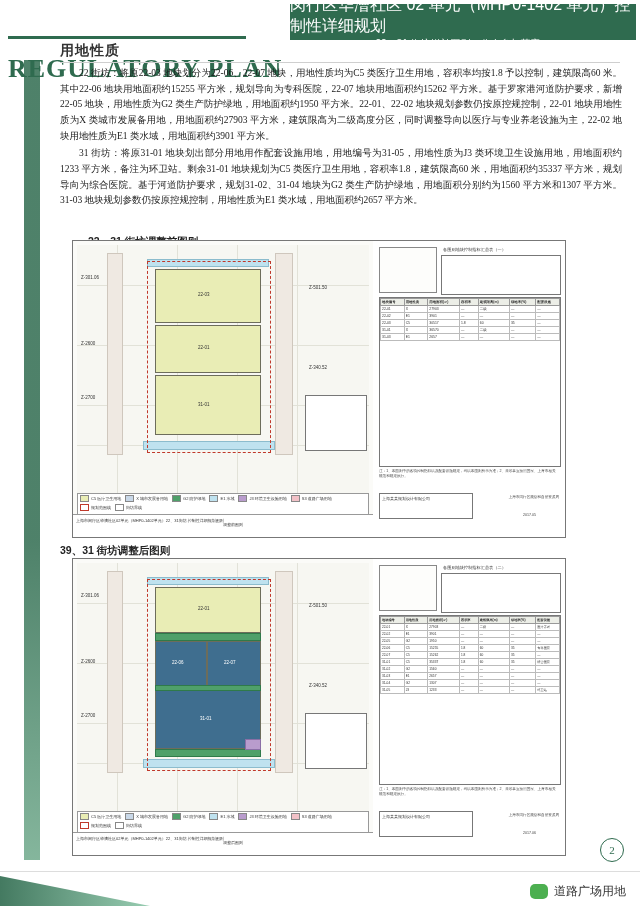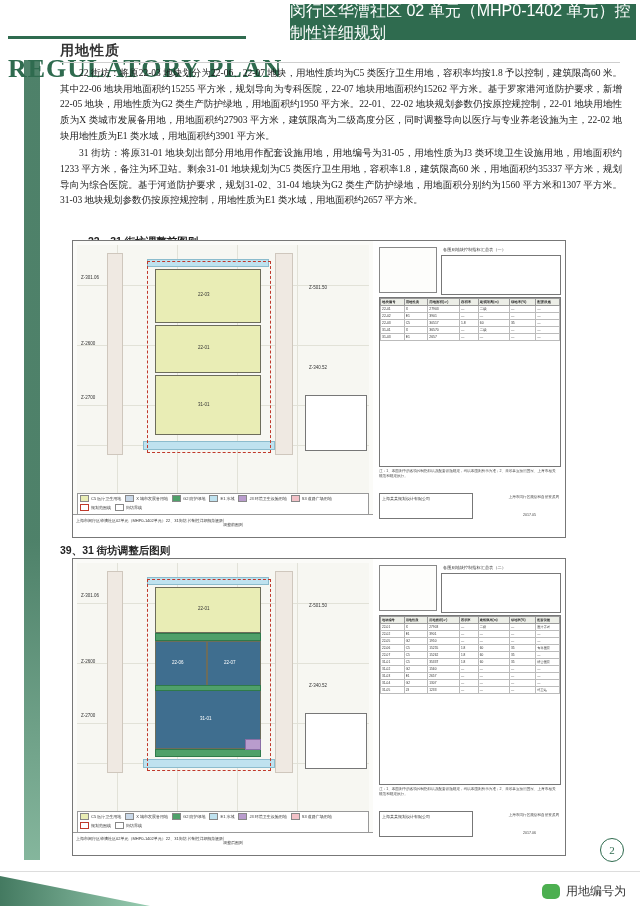--- a/index.html
+++ b/index.html
@@ -134,20 +134,21 @@
   }
 </style>
 </head>
 <body>
 
 <div class="header">
   <div class="reg-title">REGULATORY PLAN</div>
   <div class="reg-underline"></div>
   <div class="hdr-box">
     <div class="hdr-line1">闵行区华漕社区 02 单元（MHP0-1402 单元）控制性详细规划</div>
+    <div class="hdr-line2">22、31 街坊增补图则（公众参与草案）</div>
   </div>
 </div>
 
 <div class="sec-title">用地性质</div>
 <div class="sec-rule"></div>
 <div class="left-bar"></div>
 
 <div class="body-text">
   <p>22 街坊：将原22-03 地块划分为22-06、22-07 地块，用地性质均为C5 类医疗卫生用地，容积率均按1.8 予以控制，建筑限高60 米。其中22-06 地块用地面积约15255 平方米，规划导向为专科医院，22-07 地块用地面积约15262 平方米。基于罗家港河道防护要求，新增22-05 地块，用地性质为G2 类生产防护绿地，用地面积约1950 平方米。22-01、22-02 地块规划参数仍按原控规控制，22-01 地块用地性质为X 类城市发展备用地，用地面积约27903 平方米，建筑限高为二级高度分区，同时调整导向以医疗与专业养老设施为主，22-02 地块用地性质为E1 类水域，用地面积约3901 平方米。</p>
   <p>31 街坊：将原31-01 地块划出部分用地用作配套设施用地，用地编号为31-05，用地性质为J3 类环境卫生设施用地，用地面积约1233 平方米，备注为环卫站。剩余31-01 地块规划为C5 类医疗卫生用地，容积率1.8，建筑限高60 米，用地面积约35337 平方米，规划导向为综合医院。基于河道防护要求，规划31-02、31-04 地块为G2 类生产防护绿地，用地面积分别约为1560 平方米和1307 平方米。31-03 地块规划参数仍按原控规控制，用地性质为E1 类水域，用地面积约2657 平方米。</p>
@@ -511,15 +512,15 @@
     <div class="note" style="left:100px;top:254px;width:86px;text-align:right;">上海市闵行区规划和自然资源局</div>
     <div class="note" style="left:150px;top:272px;">2017.06</div>
   </div>
 </div>
 
 <div class="pg-circle">2</div>
 <div class="footer-bar">
   <div class="bottom-green"></div>
   <div class="wechat">
     <span class="wechat-icon"></span>
-    <span class="wechat-txt">用地编号为</span>
+    <span class="wechat-txt">道路广场用地</span>
   </div>
 </div>
 
 </body></html>

